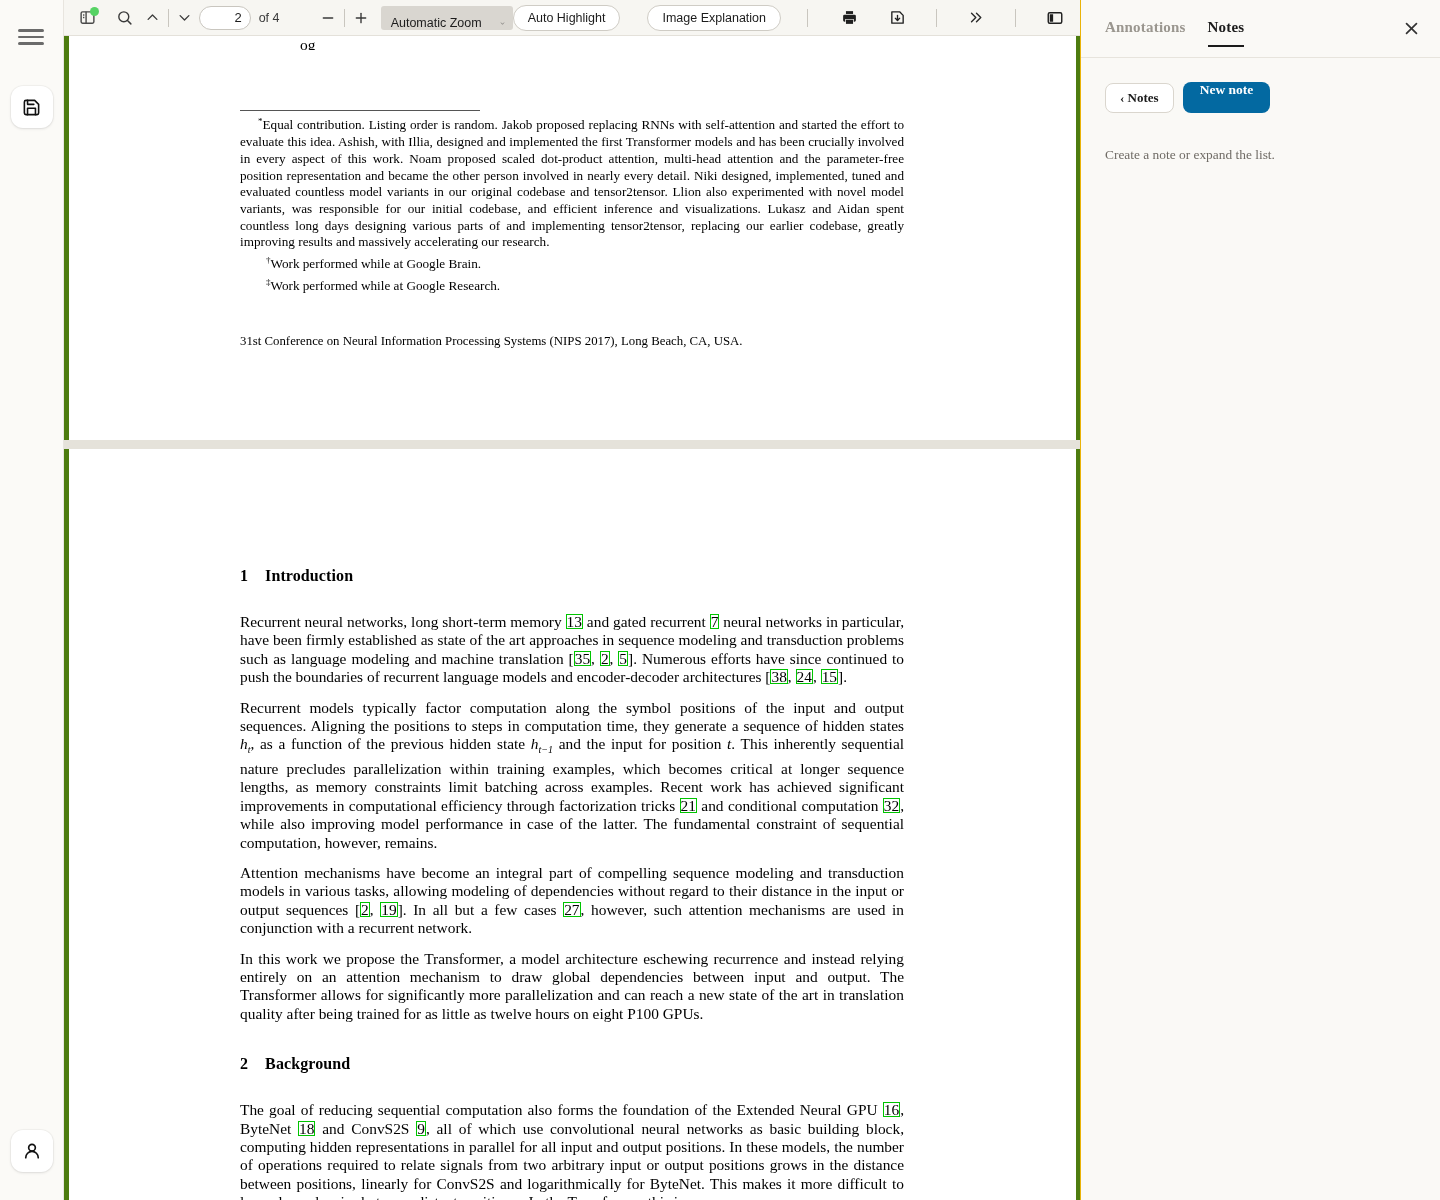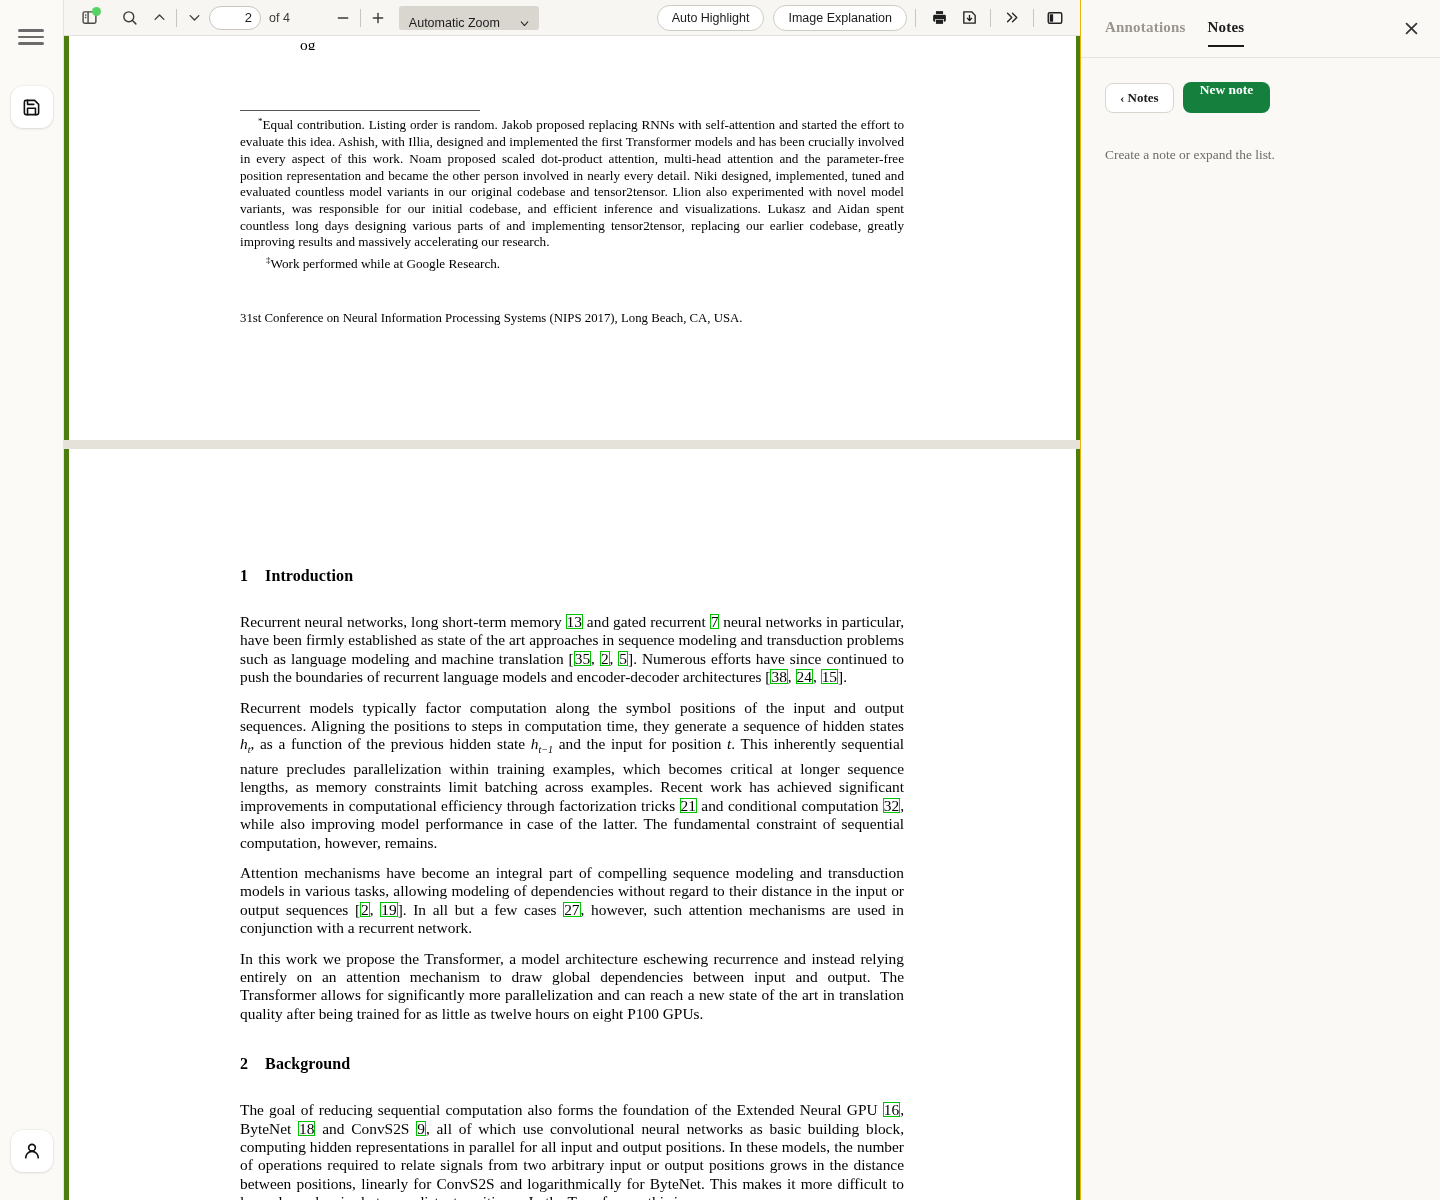--- a/index.html
+++ b/index.html
@@ -76,21 +76,21 @@
     font-size: 12.5px; color: #1c1c1c; white-space: nowrap;
   }
   .pill {
     height: 26px; border-radius: 13px;
     border: 1px solid #CFCCC5; background: #FFFFFF;
     display: flex; align-items: center; padding: 0 14px;
     font-size: 12.5px; color: #1c1c1c; cursor: pointer; white-space: nowrap;
   }
   .pill + .pill { margin-left: 9px; }
   .tb-spacer { flex: 1 1 auto; }
-  .tb-right { display: flex; align-items: center; gap: 0; }
+  .tb-right { display: flex; align-items: center; gap: 18px; }
 
   
   .doc-area {
     flex: 1 1 auto; position: relative; overflow: hidden;
     background: #4d7c0f;
   }
   .doc-scroll { position: absolute; inset: 0; }
   .page {
     background: #FFFFFF; width: 1007px; margin: 0 auto;
     position: relative;
@@ -177,21 +177,21 @@
   .rp-body { padding: 24px 24px 0 24px; }
   .rp-btnrow { display: flex; align-items: center; gap: 9px; }
   .btn-ghost {
     height: 30px; padding: 0 14px; border-radius: 8px;
     background: #FFFFFF; border: 1px solid #DAD6CE;
     font-family: "Liberation Serif", serif; font-size: 13px; font-weight: bold;
     color: #1b1b1b; cursor: pointer; display: flex; align-items: center; gap: 3px;
   }
   .btn-dark {
     height: 31px; padding: 0 17px; border-radius: 8px;
-    background: #15803d; border: none;
+    background: #0369a1; border: none;
     font-family: "Liberation Serif", serif; font-size: 13.5px; font-weight: bold;
     color: #FFFFFF; cursor: pointer;
   }
   .rp-hint { margin-top: 34px; font-size: 13.4px; color: #6f6b65; }
 
   .icon { display: block; }
 </style>
 </head>
 <body>
 
@@ -323,20 +323,21 @@
 
     <div class="doc-area">
       <div class="doc-scroll">
 
         <div class="page page-top">
           <div class="col">
             <div class="cut-line">og</div>
             <div style="height:48px"></div>
             <div class="rule"></div>
             <div class="fn"><span class="sup">*</span><span>Equal contribution. Listing order is random. Jakob proposed replacing RNNs with self-attention and started the effort to evaluate this idea. Ashish, with Illia, designed and implemented the first Transformer models and has been crucially involved in every aspect of this work. Noam proposed scaled dot-product attention, multi-head attention and the parameter-free position representation and became the other person involved in nearly every detail. Niki designed, implemented, tuned and evaluated countless model variants in our original codebase and tensor2tensor. Llion also experimented with novel model variants, was responsible for our initial codebase, and efficient inference and visualizations. Lukasz and Aidan spent countless long days designing various parts of and implementing tensor2tensor, replacing our earlier codebase, greatly improving results and massively accelerating our research.</span></div>
+            <div class="fn-line"><span class="sup">†</span><span>Work performed while at Google Brain.</span></div>
             <div class="fn-line"><span class="sup">‡</span><span>Work performed while at Google Research.</span></div>
             <div class="conf">31st Conference on Neural Information Processing Systems (NIPS 2017), Long Beach, CA, USA.</div>
           </div>
         </div>
 
         <div class="page-gap"></div>
 
         <div class="page page-body">
           <div class="col" style="padding-top:118px">
 

